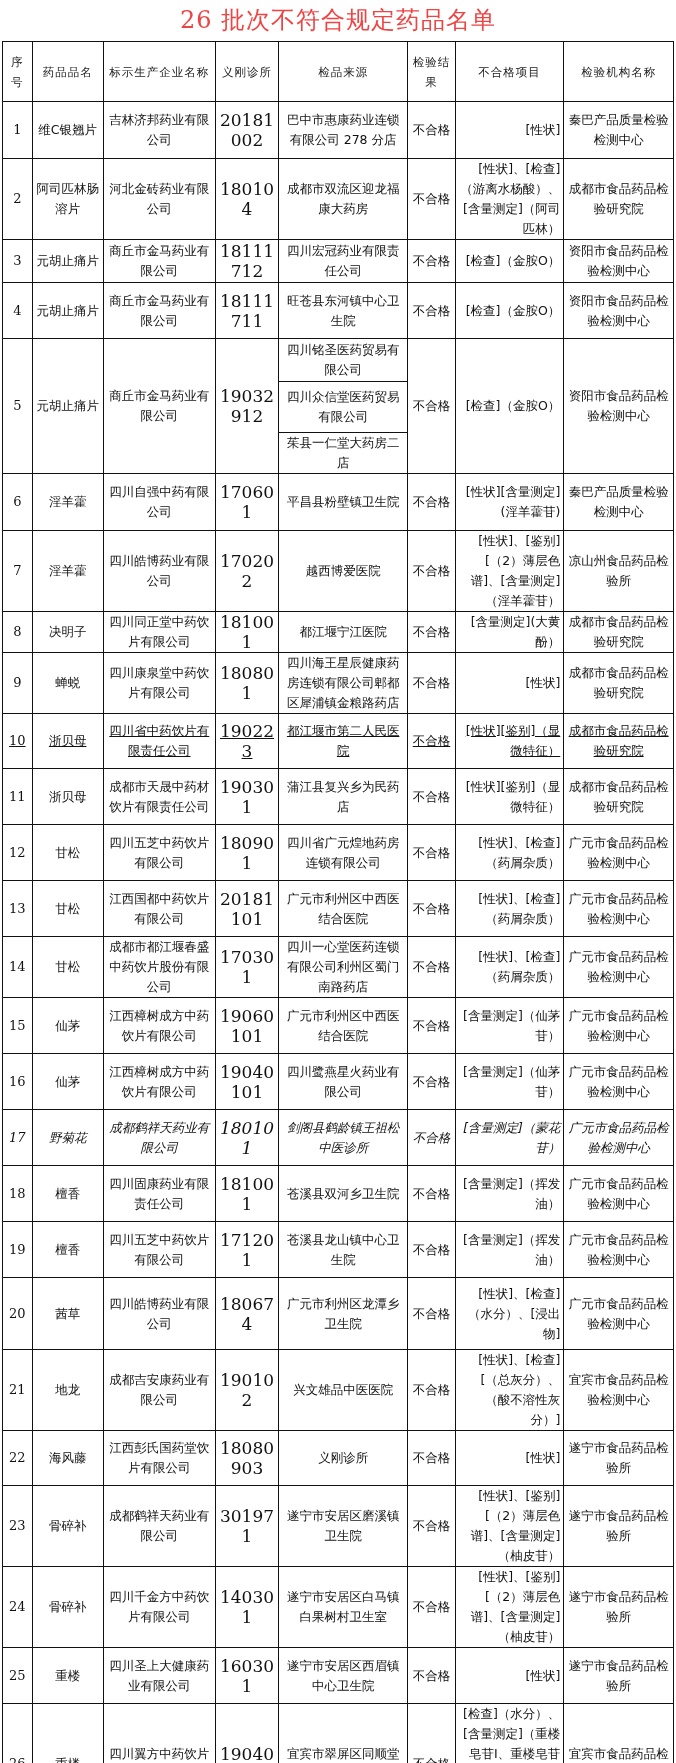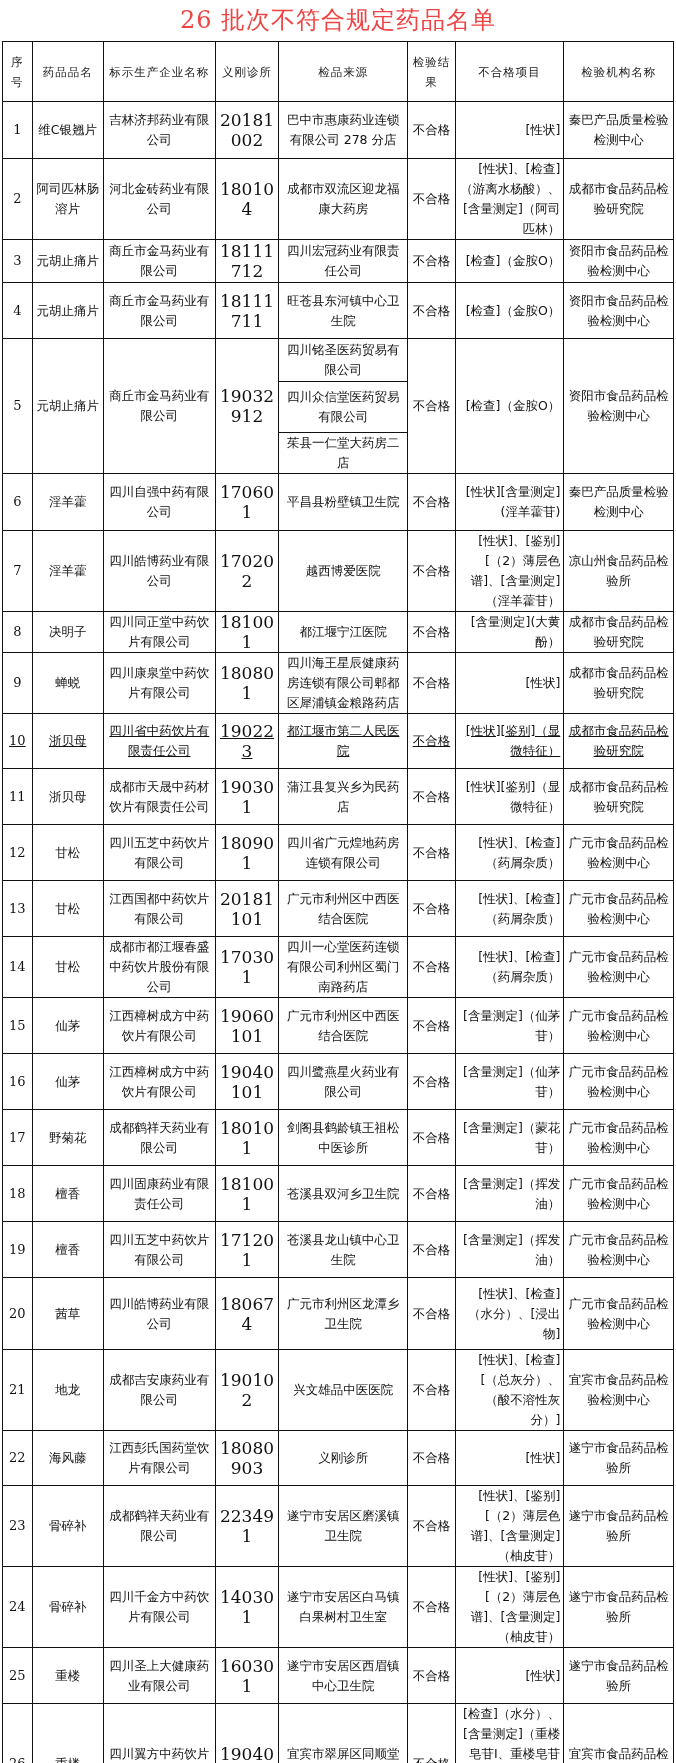--- a/index.html
+++ b/index.html
@@ -207,21 +207,21 @@
       <tr style="height: 56px;">
         <td class="num">16</td>
         <td>仙茅</td>
         <td>江西樟树成方中药饮片有限公司</td>
         <td class="batch">19040101</td>
         <td>四川鹭燕星火药业有限公司</td>
         <td>不合格</td>
         <td class="items">[含量测定]（仙茅苷）</td>
         <td>广元市食品药品检验检测中心</td>
       </tr>
-      <tr style="height: 56px;">
+      <tr style="height: 56px; font-style: italic;">
         <td class="num">17</td>
         <td>野菊花</td>
         <td>成都鹤祥天药业有限公司</td>
         <td class="batch">180101</td>
         <td>剑阁县鹤龄镇王祖松中医诊所</td>
         <td>不合格</td>
         <td class="items">[含量测定]（蒙花苷）</td>
         <td>广元市食品药品检验检测中心</td>
       </tr>
       <tr style="height: 56px;">
@@ -271,21 +271,21 @@
         <td class="batch">18080903</td>
         <td>义刚诊所</td>
         <td>不合格</td>
         <td class="items center">[性状]</td>
         <td>遂宁市食品药品检验所</td>
       </tr>
       <tr style="height: 58px;">
         <td class="num">23</td>
         <td>骨碎补</td>
         <td>成都鹤祥天药业有限公司</td>
-        <td class="batch">223491</td>
+        <td class="batch">301971</td>
         <td>遂宁市安居区磨溪镇卫生院</td>
         <td>不合格</td>
         <td class="items">[性状]、[鉴别][（2）薄层色谱]、[含量测定]（柚皮苷）</td>
         <td>遂宁市食品药品检验所</td>
       </tr>
       <tr style="height: 58px;">
         <td class="num">24</td>
         <td>骨碎补</td>
         <td>四川千金方中药饮片有限公司</td>
         <td class="batch">140301</td>

